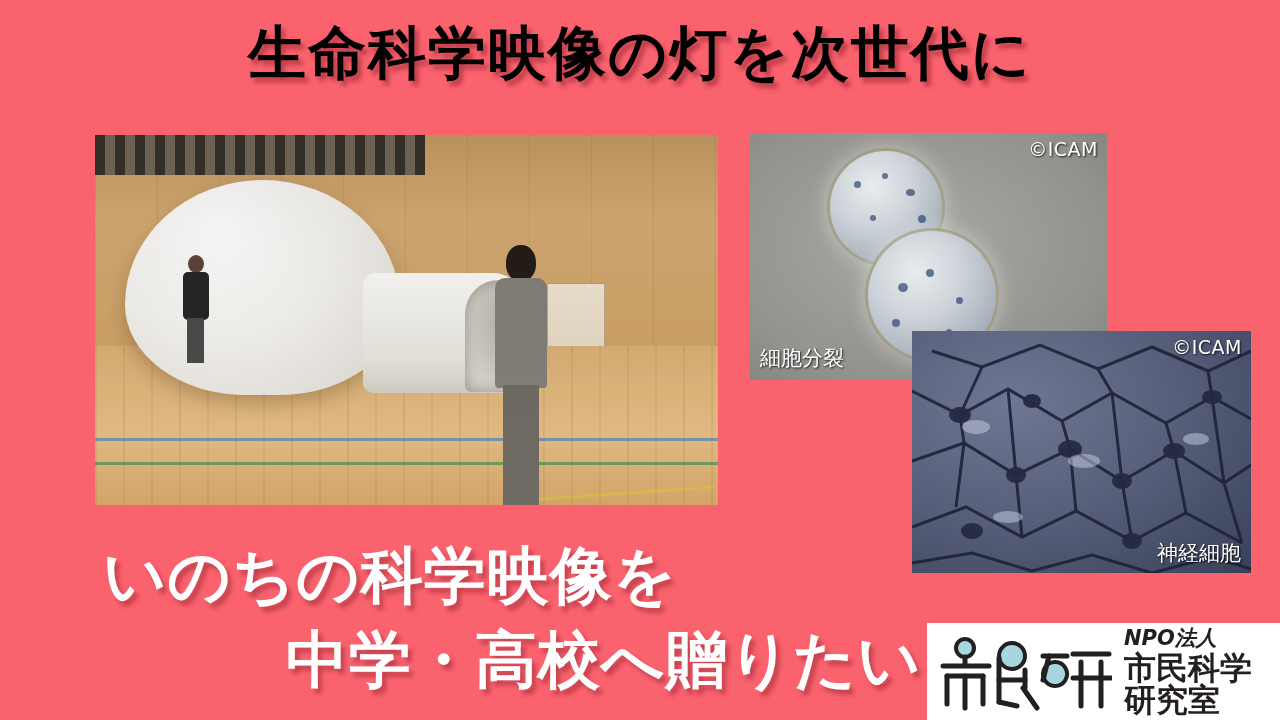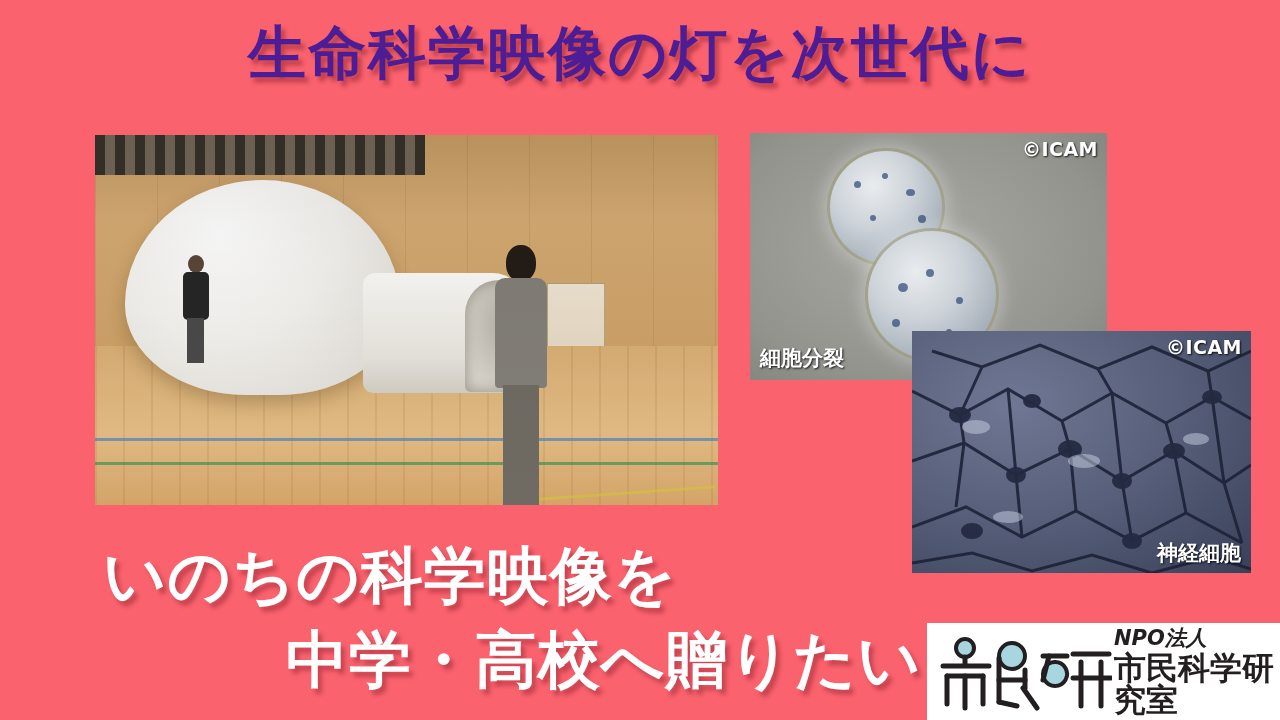--- a/index.html
+++ b/index.html
@@ -20,21 +20,21 @@
 
   
   .headline {
     position: absolute;
     left: 0;
     top: 20px;
     width: 1280px;
     text-align: center;
     font-size: 58px;
     font-weight: bold;
-    color: #4c1d95;
+    color: #000000;
     letter-spacing: 2px;
     line-height: 1.15;
     text-shadow: 4px 5px 4px rgba(120, 20, 30, 0.45);
     white-space: nowrap;
   }
 
   
   .photo-main {
     position: absolute;
     left: 95px;
@@ -187,21 +187,21 @@
   .cell-blob.bottom { left: 118px; top: 98px; width: 128px; height: 128px; }
   .granule {
     position: absolute;
     border-radius: 50%;
     background: #2f4a76;
     opacity: 0.72;
   }
   .cap-ul, .cap-ll, .cap-ur, .cap-lr {
     position: absolute;
     color: #ffffff;
-    font-weight: bold;
+    font-weight: normal;
     text-shadow: 1px 1px 2px rgba(0,0,0,0.85);
   }
   .cap-ur { right: 9px; top: 5px; font-size: 19px; letter-spacing: 0.5px; }
   .cap-ll { left: 10px; bottom: 8px; font-size: 21px; }
   .cap-lr { right: 10px; bottom: 6px; font-size: 21px; }
 
   
   .photo-neuron {
     position: absolute;
     left: 912px;
@@ -236,21 +236,21 @@
     width: 353px;
     height: 97px;
     background: #ffffff;
     display: flex;
     align-items: center;
     padding-left: 10px;
     box-sizing: border-box;
   }
   .logo-mark { width: 175px; height: 80px; flex: none; }
   .logo-text {
-    margin-left: 2px;
+    margin-left: 12px;
     line-height: 1.0;
     color: #231f20;
   }
   .logo-text .npo {
     font-size: 21px;
     font-weight: bold;
     font-style: italic;
     letter-spacing: 0px;
     display: block;
     margin-bottom: 3px;

